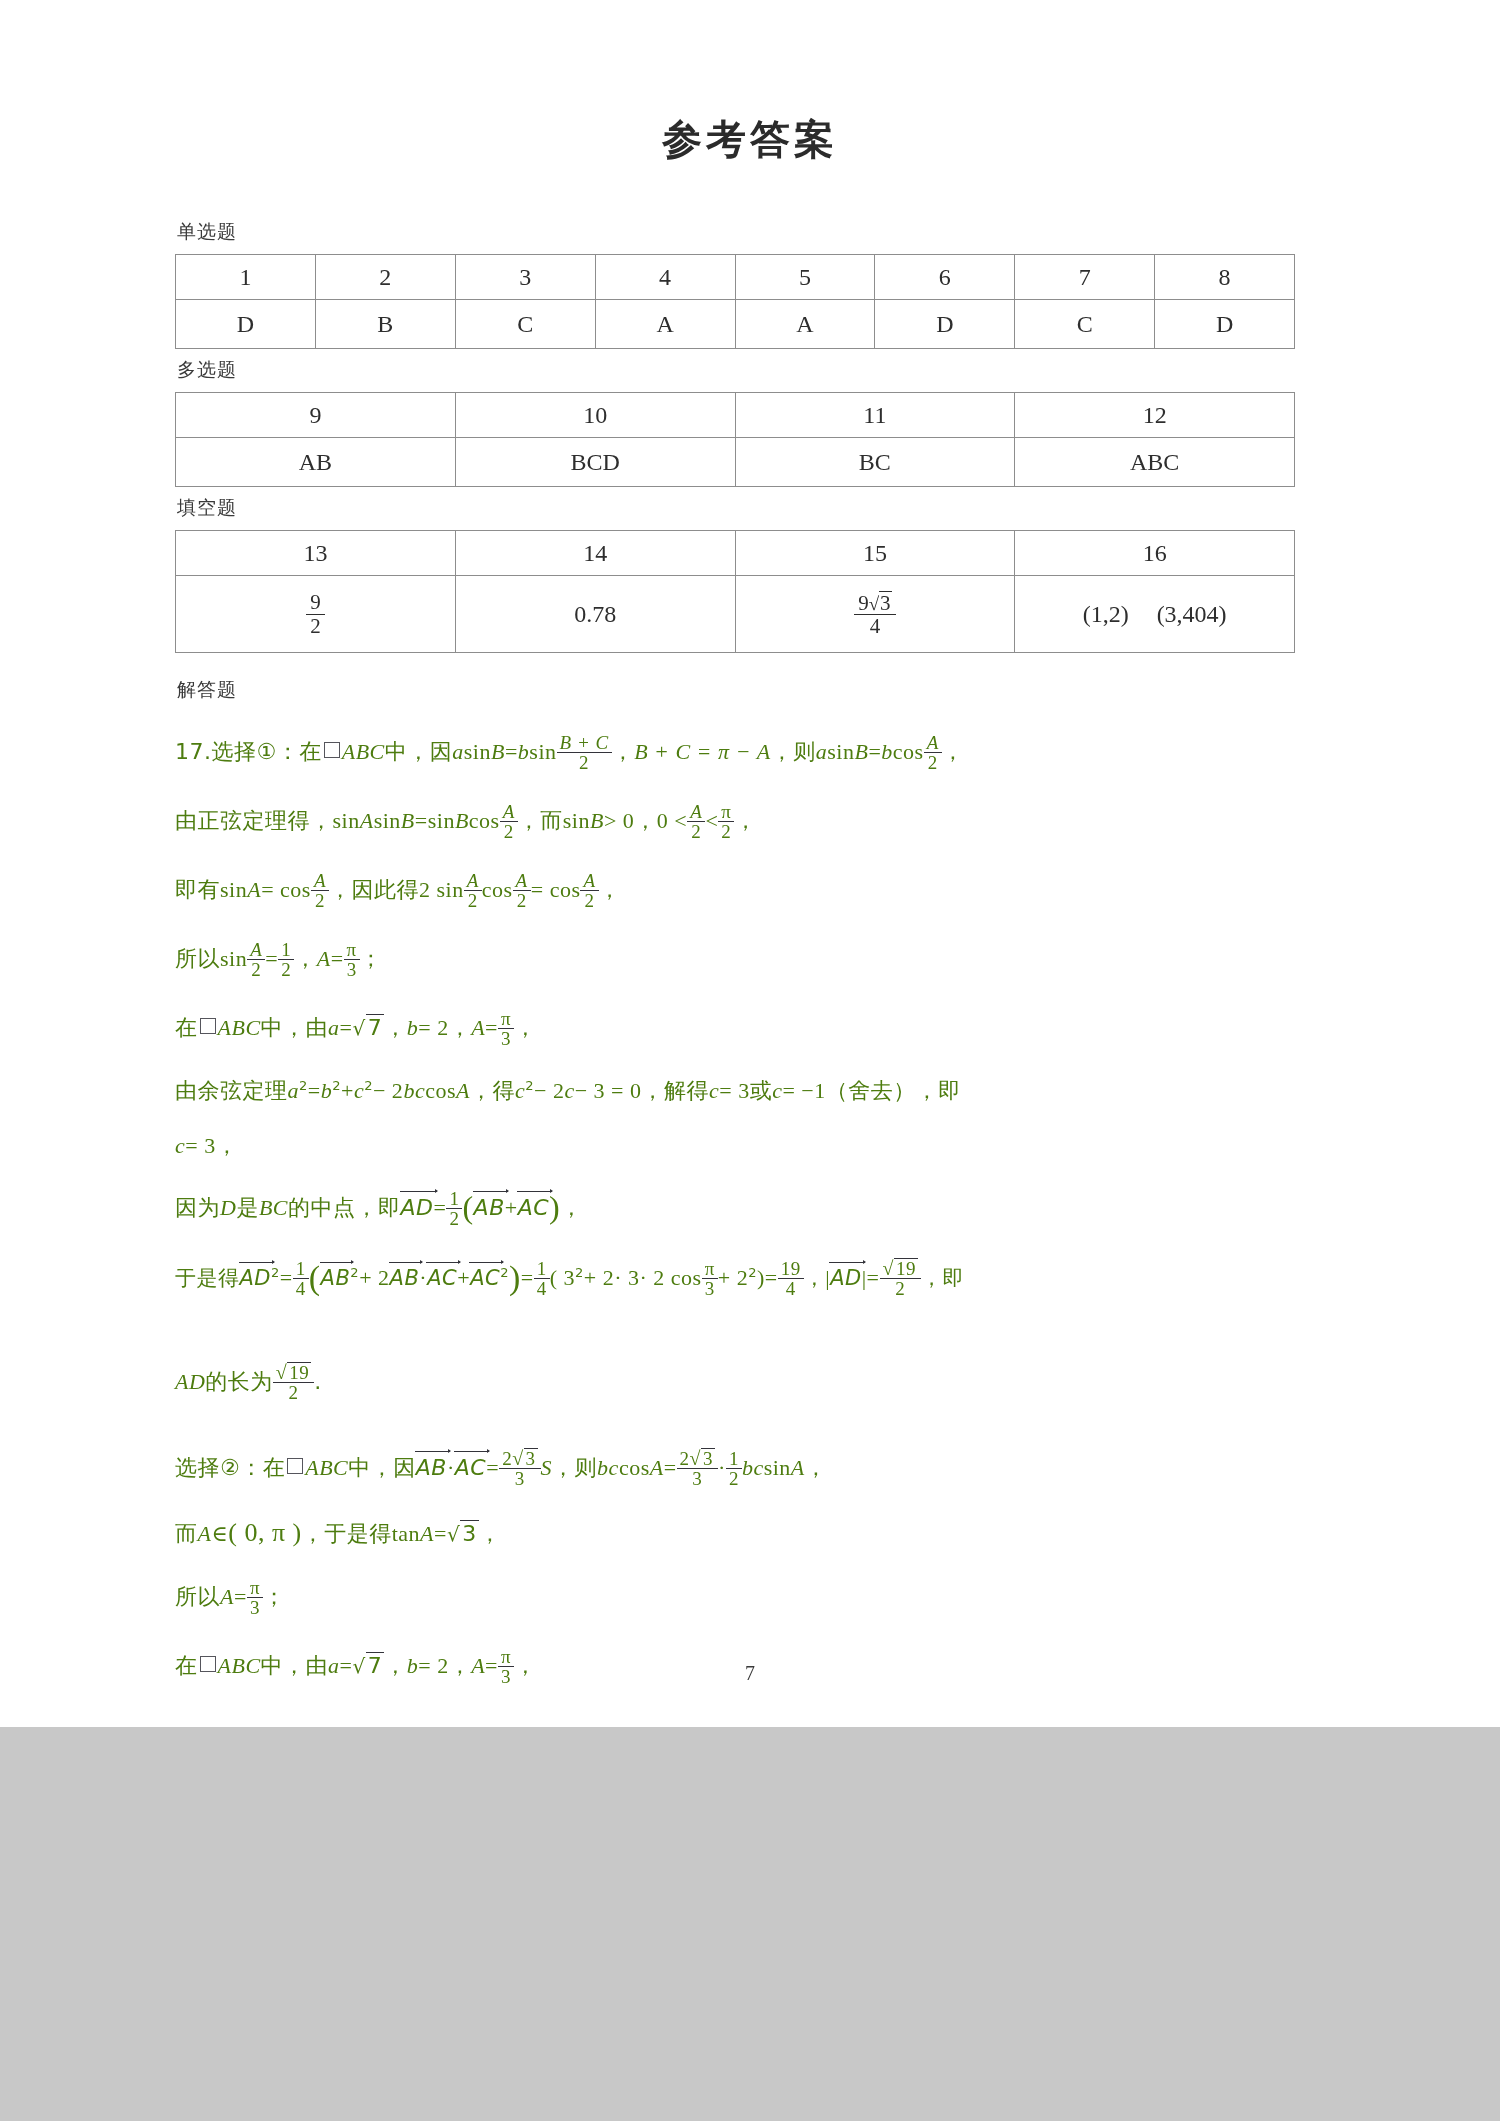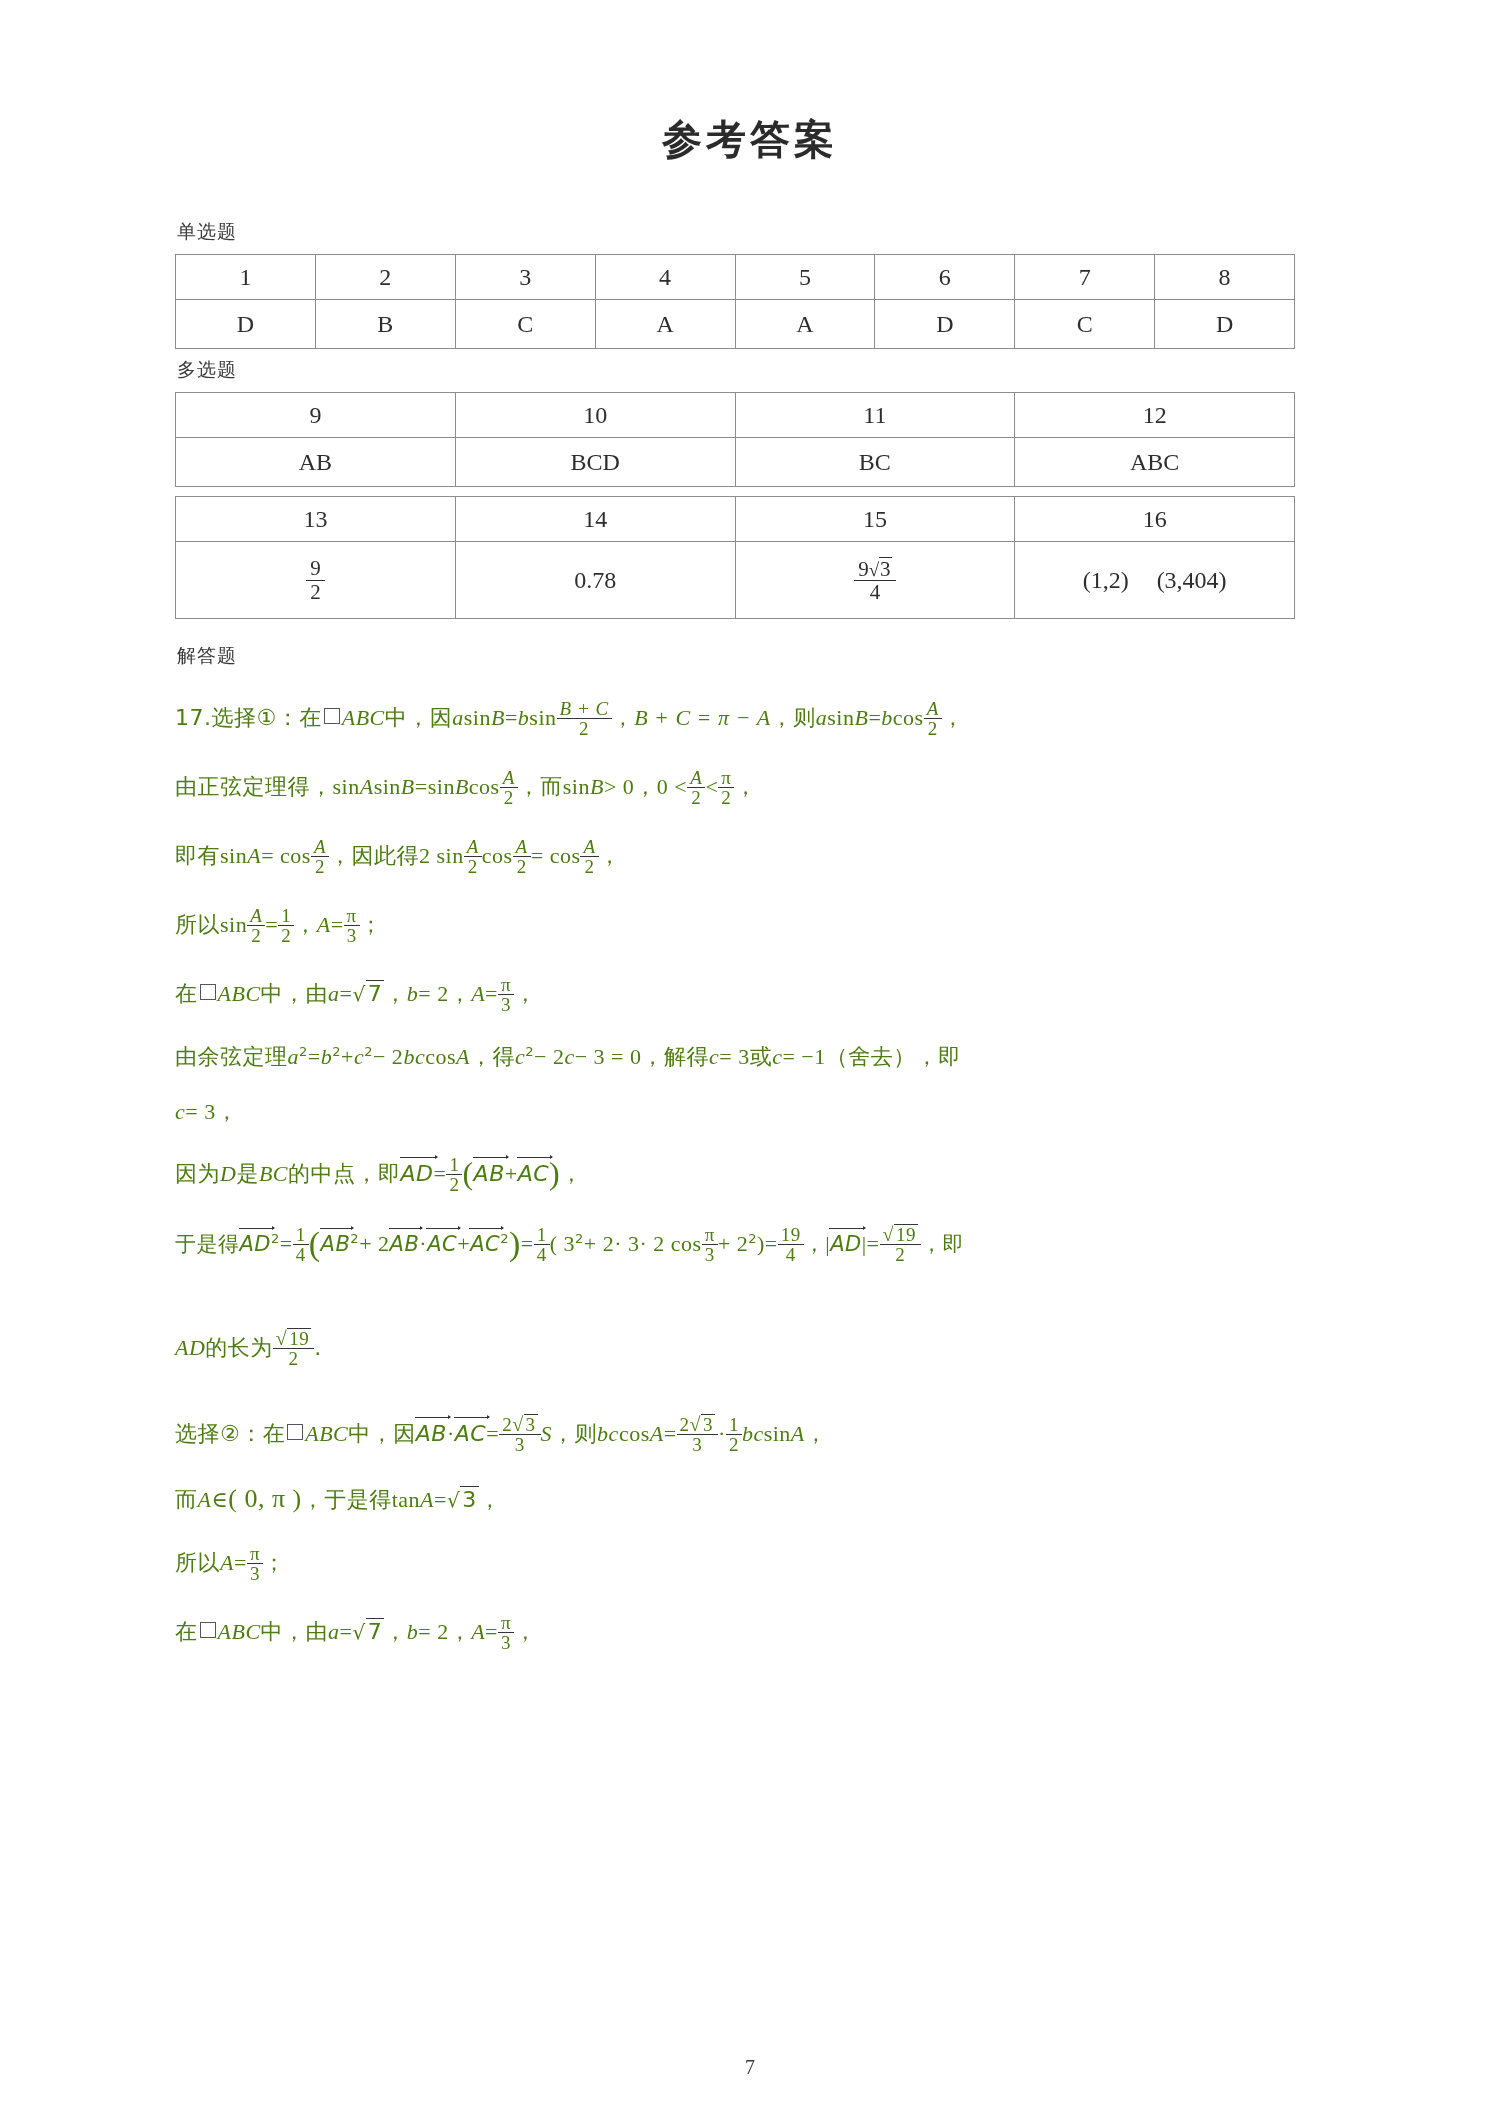--- a/index.html
+++ b/index.html
@@ -1,18 +1,18 @@
 <!DOCTYPE html>
 <html><head>
 <meta charset="utf-8">
 <style>
   html,body{margin:0;padding:0;background:#c8c8c8;}
   body{font-family:"Liberation Serif","DejaVu Serif",serif;}
   .page{
-    width:1500px;height:2121px;position:relative;
+    width:1500px;height:1727px;position:relative;
     background:#ffffff;margin:0 auto;overflow:hidden;
     box-sizing:border-box;
   }
   .sheet{
     position:absolute;left:175px;top:0;width:1150px;height:2121px;
   }
   .doc-title{
     text-align:center;font-size:40px;font-weight:bold;color:#2b2b2b;
     letter-spacing:4px;margin-top:112px;
     font-family:"DejaVu Serif","Liberation Serif",serif;
@@ -117,20 +117,21 @@
       </tr>
       <tr class="val">
         <td>AB</td>
         <td>BCD</td>
         <td>BC</td>
         <td>ABC</td>
       </tr>
     </tbody>
       </table>
 
+    <div class="section-label" style="margin-top:8px;">填空题</div>
     <table class="ans t3">
       <tbody>
           <tr class="hdr">
         <td>13</td>
         <td>14</td>
         <td>15</td>
         <td>16</td>
       </tr>
       <tr class="val">
         <td>

